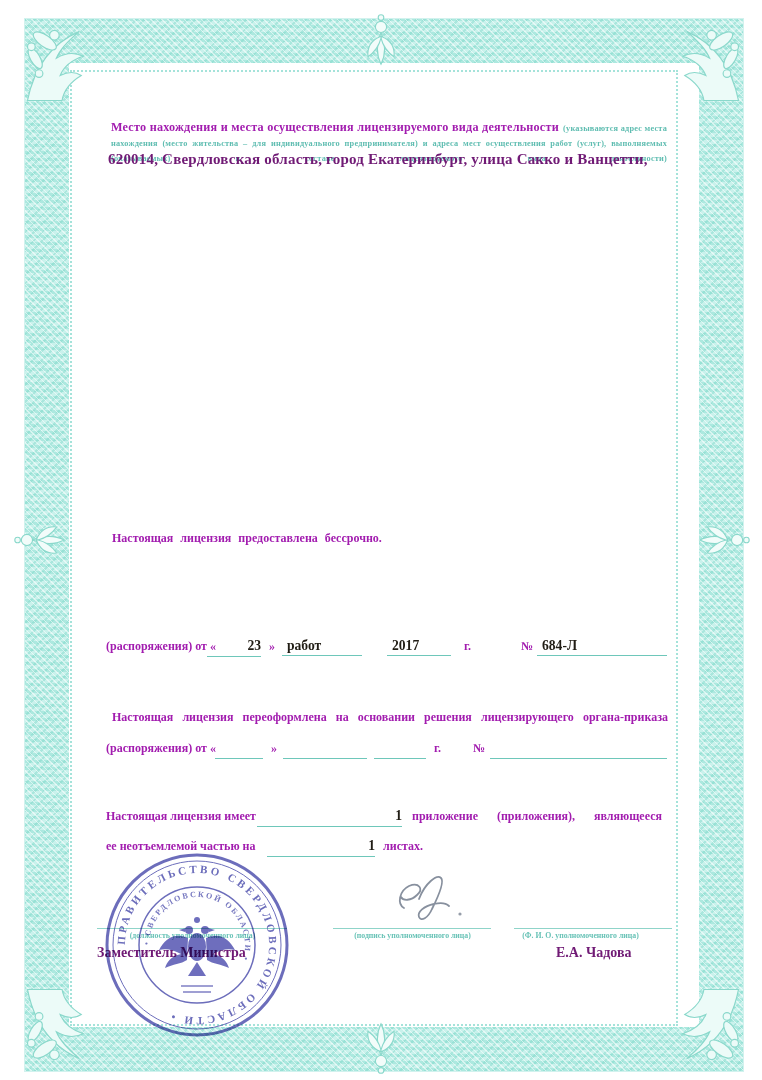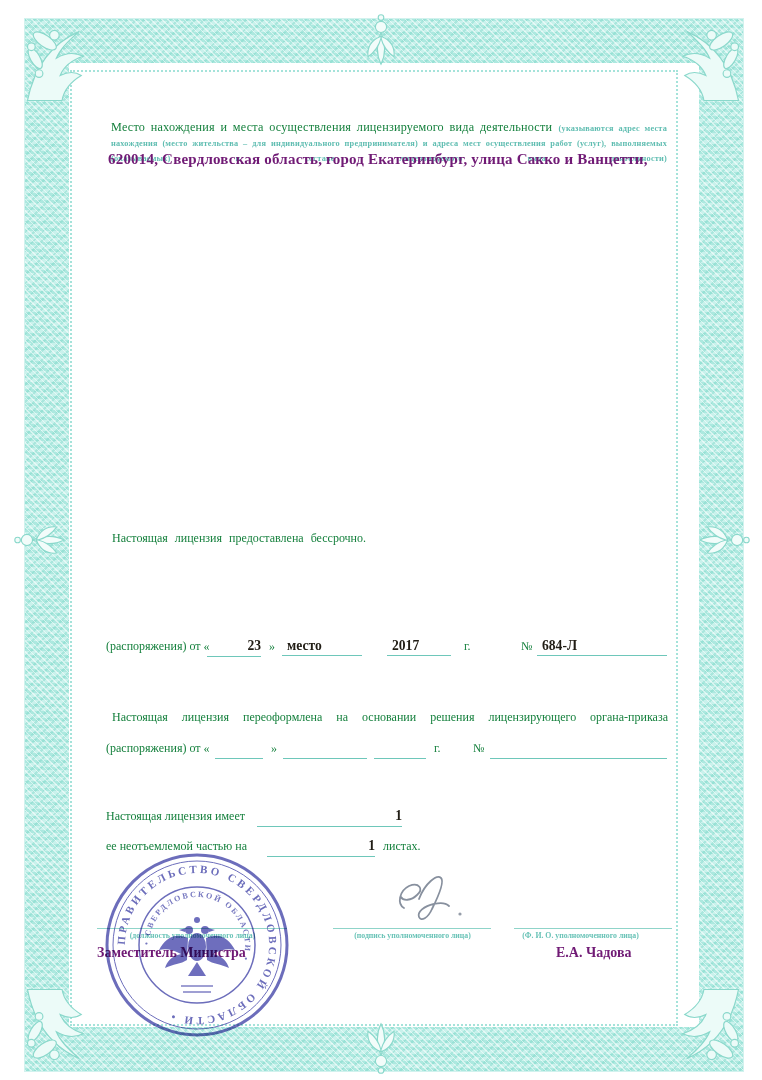--- a/index.html
+++ b/index.html
@@ -28,21 +28,21 @@
   .orn-bl{left:16px;bottom:6px;transform:scaleY(-1);}
   .orn-br{right:12px;bottom:6px;transform:scale(-1,-1);}
   .med{position:absolute;z-index:2;}
   .med-top{left:361px;top:12px;transform:rotate(180deg);}
   .med-bottom{left:361px;bottom:4px;}
   .med-left{left:20px;top:512px;transform:rotate(90deg);}
   .med-right{right:18px;top:512px;transform:rotate(-90deg);}
 
   
   .abs{position:absolute;z-index:3;}
-  .teal{color:#15803d;font-weight:normal;}
+  .teal{color:#a21caf;font-weight:bold;}
   .teal-sm{color:#5fbdb1;}
   .ink{color:#701a75;font-weight:bold;}
   .just{text-align:justify;text-align-last:justify;}
 
   .loc-head{left:111px;top:104px;width:556px;line-height:12px;}
   .loc-title{font-size:12.2px;letter-spacing:.2px;}
   .loc-note{font-size:8.3px;font-weight:bold;letter-spacing:.2px;}
   .address{left:108px;top:150px;width:560px;font-size:15px;line-height:19.5px;letter-spacing:.2px;}
 
   .body-line{font-size:12px;white-space:nowrap;}
@@ -129,21 +129,21 @@
   <div class="abs address ink">
     <div>620014, Свердловская область, город Екатеринбург, улица Сакко и Ванцетти,</div>
   </div>
 
   <div class="abs teal body-line termless">Настоящая лицензия предоставлена бессрочно.</div>
 
   <div class="row" style="top:636px;">
     <span class="teal body-line tpos" style="left:106px;">(распоряжения)  от «</span>
     <span class="slot slot-c" style="left:207px;width:54px;">23</span>
     <span class="teal body-line tpos" style="left:269px;">»</span>
-    <span class="slot slot-l" style="left:282px;width:80px;">место</span>
+    <span class="slot slot-l" style="left:282px;width:80px;">работ</span>
     <span class="slot slot-l" style="left:387px;width:64px;">2017</span>
     <span class="teal body-line tpos" style="left:464px;">г.</span>
     <span class="teal body-line tpos" style="left:521px;">№</span>
     <span class="slot slot-l" style="left:537px;width:130px;">684-Л</span>
   </div>
 
   <div class="abs teal body-line line-w just" style="left:112px;top:710px;">Настоящая лицензия переоформлена на основании решения лицензирующего органа-приказа</div>
   <div class="row" style="top:738px;">
     <span class="teal body-line tpos" style="left:106px;">(распоряжения)  от «</span>
     <span class="slot" style="left:215px;width:48px;"></span>
@@ -151,20 +151,21 @@
     <span class="slot" style="left:283px;width:84px;"></span>
     <span class="slot" style="left:374px;width:52px;"></span>
     <span class="teal body-line tpos" style="left:434px;">г.</span>
     <span class="teal body-line tpos" style="left:473px;">№</span>
     <span class="slot" style="left:490px;width:177px;"></span>
   </div>
 
   <div class="row" style="top:806px;">
     <span class="teal body-line tpos" style="left:106px;">Настоящая лицензия имеет</span>
     <span class="slot slot-c" style="left:257px;width:145px;">1</span>
+    <span class="teal body-line tpos just" style="left:412px;width:250px;white-space:normal;">приложение (приложения), являющееся</span>
   </div>
   <div class="row" style="top:836px;">
     <span class="teal body-line tpos" style="left:106px;">ее неотъемлемой частью на</span>
     <span class="slot slot-c" style="left:267px;width:108px;">1</span>
     <span class="teal body-line tpos" style="left:383px;">листах.</span>
   </div>
 
   <div class="abs ink sig-name" style="left:97px;top:905px;">Заместитель Министра</div>
   <div class="sig-line" style="left:97px;top:927px;width:190px;"></div>
   <div class="abs cap" style="left:100px;top:931px;width:185px;">(должность уполномоченного лица)</div>

